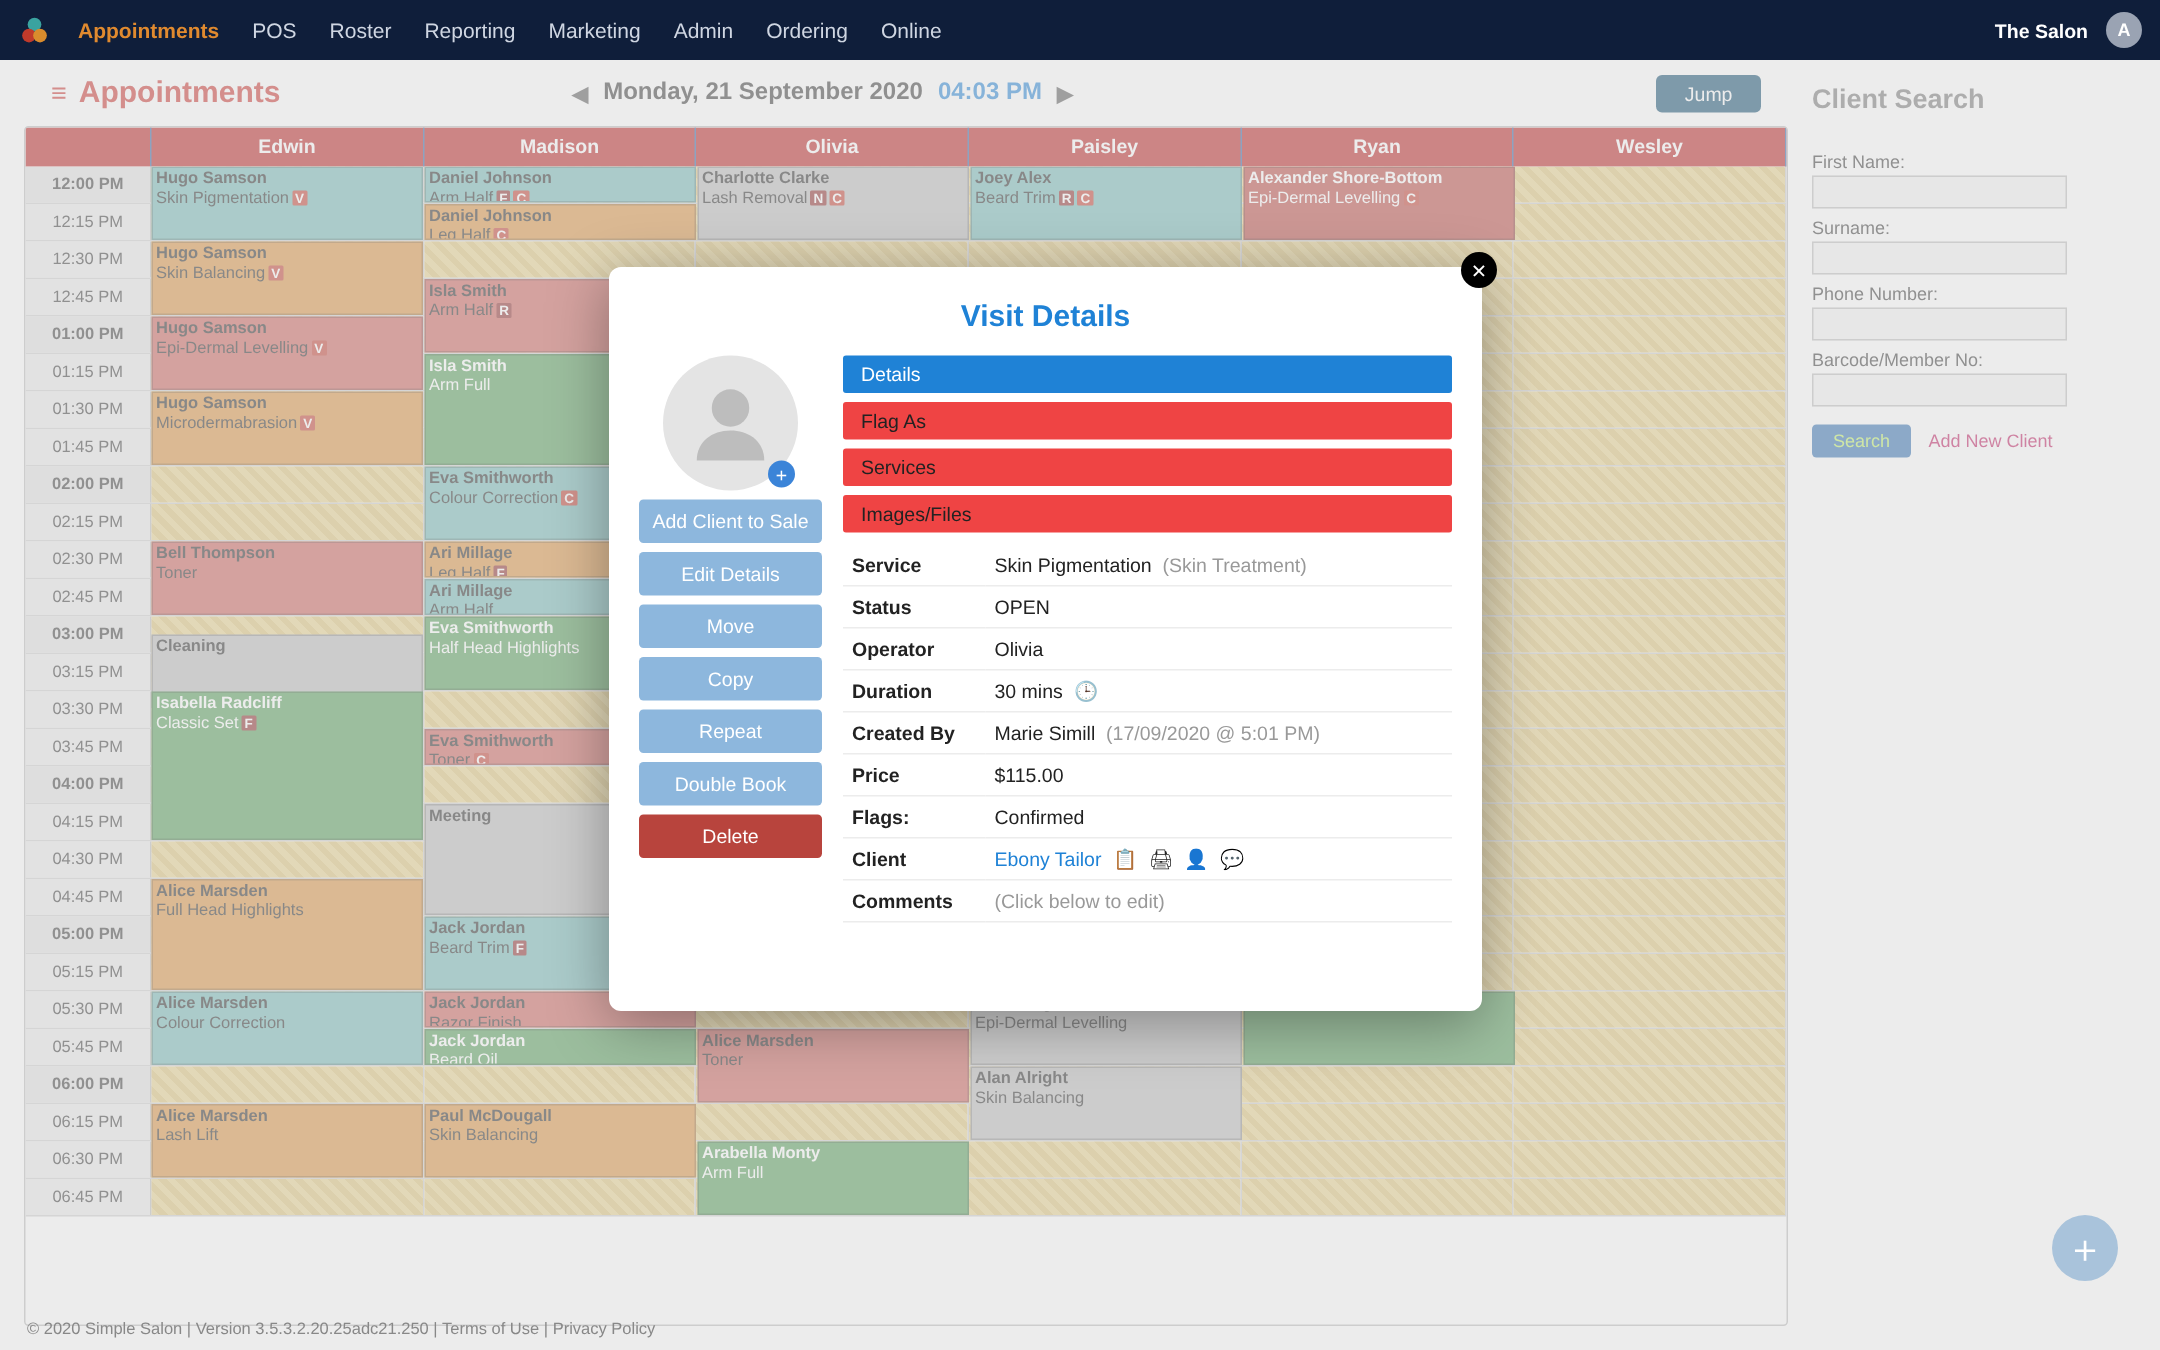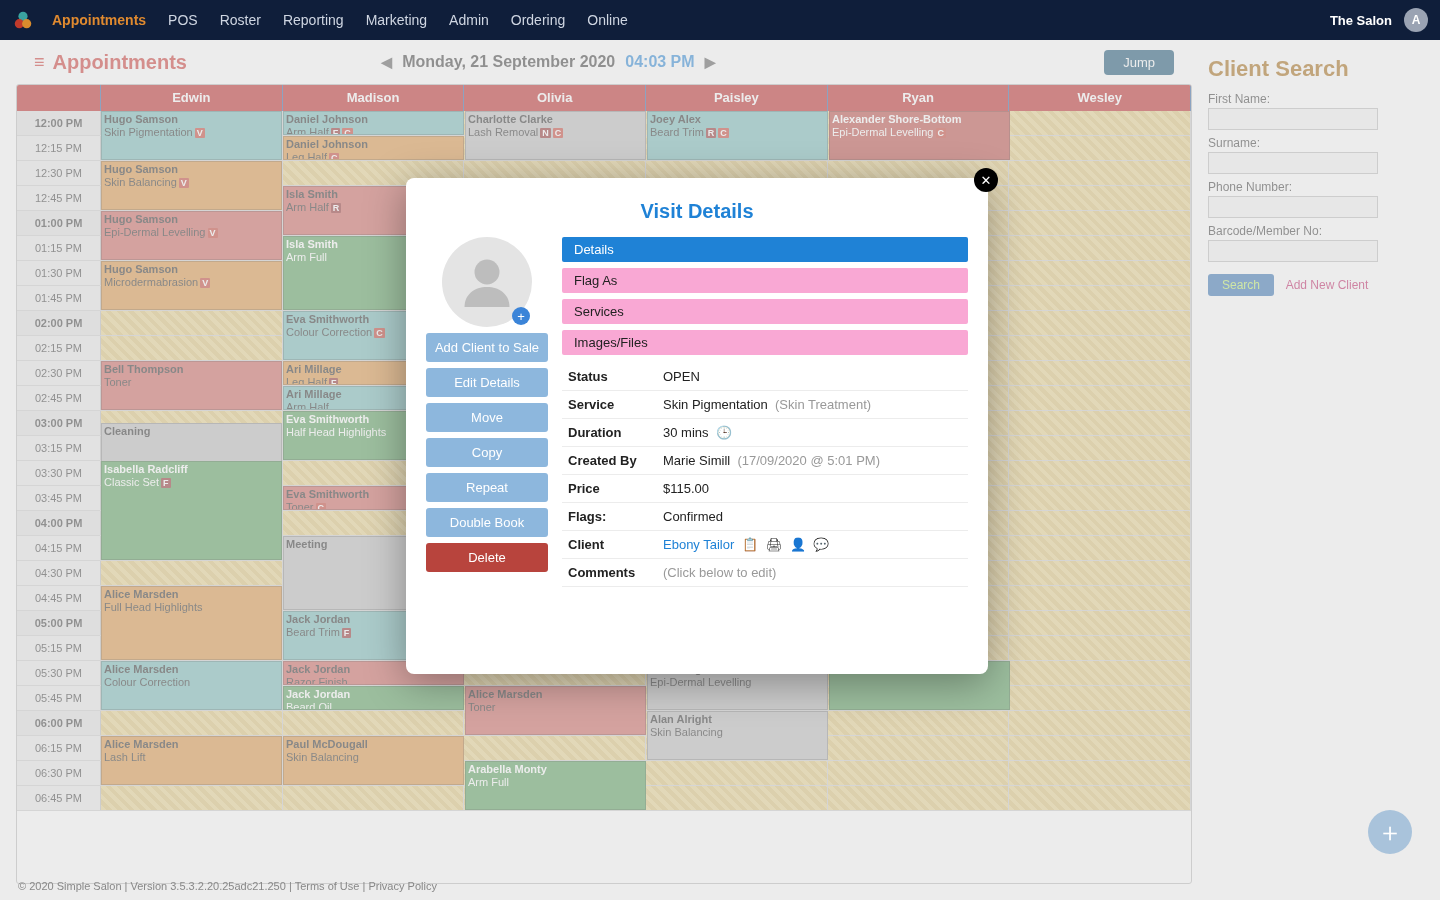--- a/index.html
+++ b/index.html
@@ -51,40 +51,40 @@
 .badge { display:inline-block; font-size:9px; font-weight:700; color:#fff; padding:0 2px; border-radius:1px; margin-left:2px;}
 .b-red { background:#c0392b;} .b-dkred{background:#8a2424;}
 
 .c-teal { background:#6fb6b3; } .c-orange { background:#d98f3a;} .c-red { background:#c95b54;} .c-green{background:#4e9a52;color:#fff;} .c-grey{background:#b9b9b9;} .c-dkred{background:#b8443d;color:#fff;}
 
 
 .fab { position:absolute; right:28px; bottom:46px; width:44px; height:44px; border-radius:50%; background:#a9c3db; color:#fff; font-size:26px; display:flex;align-items:center;justify-content:center;}
 
 
 .rightpanel { width:232px; padding:10px 20px 0 0;}
-.rightpanel h3 { color:#a16207; font-size:22px; font-weight:700; margin:6px 0 10px;}
+.rightpanel h3 { color:#737373; font-size:18px; font-weight:700; margin:6px 0 24px;}
 .rightpanel label { font-size:12px; color:#333; display:block; margin:6px 0 2px;}
 .rightpanel input { width:170px; height:22px; border:1px solid #bbb; background:#f4f4f4; padding:0 4px; font-size:12px;}
 .rightpanel .searchbtn { background:#2b6cb0; color:#bef264; border:none; padding:4px 14px; border-radius:3px; font-size:12px; margin-top:12px;}
 .rightpanel .addlink { color:#be185d; font-size:12px; margin-left:8px; cursor:pointer;}
 
 
 .modal { position:absolute; left:406px; top:178px; width:582px; height:496px; background:#fff; border-radius:8px; box-shadow:0 8px 40px rgba(0,0,0,0.35); padding:18px 20px;}
 .modal .close { position:absolute; right:-10px; top:-10px; width:24px; height:24px; border-radius:50%; background:#000; color:#fff; display:flex; align-items:center; justify-content:center; font-size:13px; cursor:pointer;}
 .modal h2 { text-align:center; color:#1f82d6; font-size:20px; font-weight:600; margin:4px 0 14px;}
 .modal .body { display:flex; gap:14px;}
 .modal .leftcol { width:122px;}
 .modal .avatarbig { width:90px; height:90px; border-radius:50%; background:#e4e4e4; margin:0 auto 4px; position:relative; display:flex;align-items:center;justify-content:center;}
 .modal .avatarbig svg{width:60px;height:60px;fill:#bdbdbd;}
 .modal .avatarbig .plus { position:absolute; right:2px; bottom:2px; width:18px;height:18px;border-radius:50%;background:#3b84d8;color:#fff;font-size:13px;display:flex;align-items:center;justify-content:center;}
 .modal .btnstack button { display:block; width:122px; margin-top:6px; border:none; color:#fff; font-size:13px; padding:7px 0; border-radius:3px; cursor:pointer; background:#8db7dd;}
 .modal .btnstack button.del { background:#b8443d;}
 .modal .rightcol { flex:1;}
 .tabs { display:flex; gap:6px; margin-bottom:8px;flex-direction:column;}
-.tabs .tab { background:#f9a8d4; padding:5px 12px; font-size:13px; border-radius:2px; cursor:pointer;}
+.tabs .tab { background:#ef4444; padding:5px 12px; font-size:13px; border-radius:2px; cursor:pointer;}
 .tabs .tab.active { background:#1f82d6; color:#fff;}
 .detailtbl { width:100%; border-collapse:collapse;}
 .detailtbl td { padding:6px 6px; border-bottom:1px solid #ececec; font-size:13px; vertical-align:top;}
 .detailtbl td:first-child { font-weight:700; width:95px;}
 .muted { color:#999;}
 .clink { color:#1f82d6; cursor:pointer;}
 .tinyicon { font-size:13px; margin-left:4px;}
 
 
 .footer { position:absolute; bottom:8px; left:18px; font-size:11px; color:#888;}
@@ -627,26 +627,30 @@
     <div class="rightcol">
       <div class="tabs" id="modaltabs">
           <div class="tab active">Details</div>
           <div class="tab">Flag As</div>
           <div class="tab">Services</div>
           <div class="tab">Images/Files</div>
         </div>
       <table class="detailtbl">
         <tbody>
             <tr>
+              <td>Service</td>
+              <td><span>Skin Pigmentation</span> &nbsp;<span class="muted">(Skin Treatment)</span></td>
+            </tr>
+        <tr>
               <td>Status</td>
               <td>OPEN</td>
             </tr>
         <tr>
-              <td>Service</td>
-              <td><span>Skin Pigmentation</span> &nbsp;<span class="muted">(Skin Treatment)</span></td>
+              <td>Operator</td>
+              <td>Olivia</td>
             </tr>
         <tr>
               <td>Duration</td>
               <td><span>30 mins</span> <span class="tinyicon">🕒</span></td>
             </tr>
         <tr>
               <td>Created By</td>
               <td><span>Marie Simill</span> &nbsp;<span class="muted">(17/09/2020 @ 5:01 PM)</span></td>
             </tr>
         <tr>

